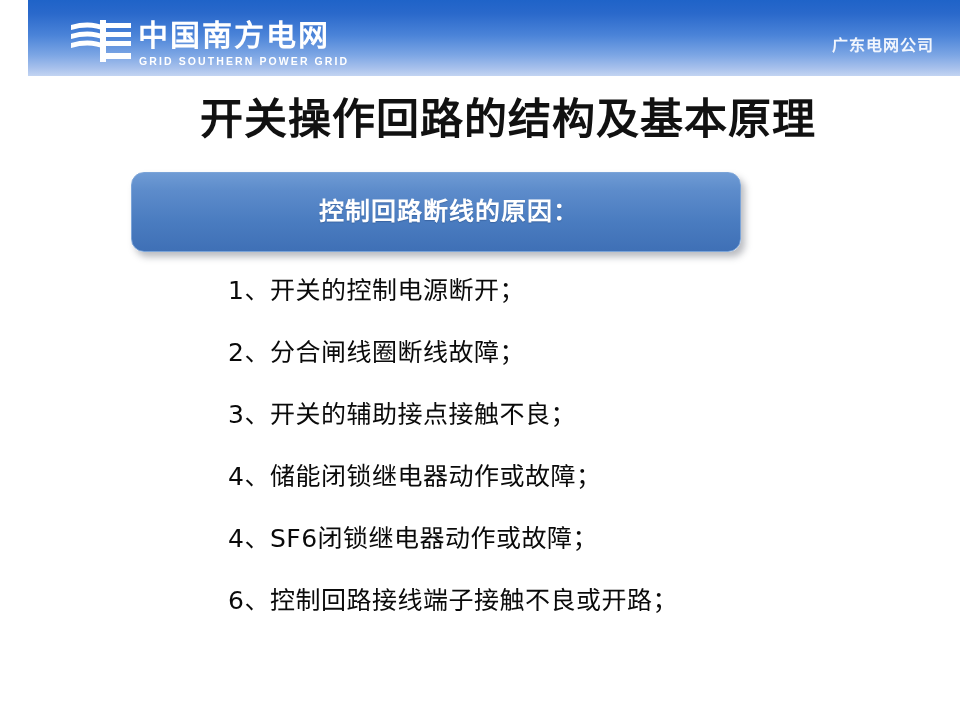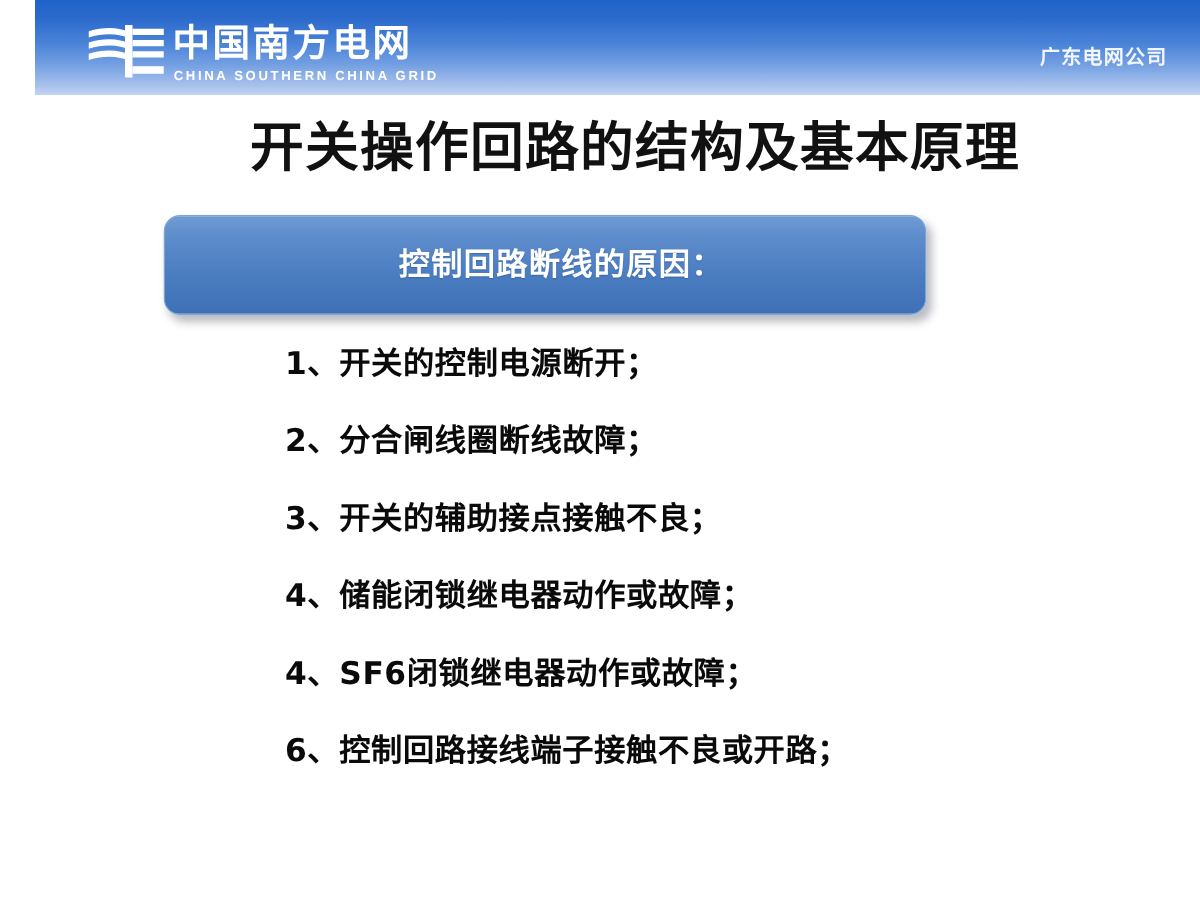--- a/index.html
+++ b/index.html
@@ -143,21 +143,21 @@
   .cause-list {
     position: absolute;
     left: 200px;
     top: 274px;
     width: 700px;
   }
 
   .cause-item {
     font-family: "DejaVu Sans", "Liberation Sans", sans-serif;
     font-size: 25px;
-    font-weight: 700;
+    font-weight: 400;
     color: #0a0a0a;
     line-height: 34px;
     height: 62px;
     letter-spacing: 0.5px;
     white-space: nowrap;
   }
 
   
   .watermark {
     position: absolute;
@@ -203,21 +203,21 @@
           <rect x="36" y="4" width="25" height="5"></rect>
           <rect x="36" y="13" width="25" height="5"></rect>
           <rect x="36" y="22" width="25" height="5"></rect>
           <rect x="36" y="34" width="25" height="6"></rect>
         </g>
       </svg>
     </div>
 
     <div class="logo-text-cn">中国南方电网</div>
 
-    <div class="logo-text-en">CHINA SOUTHERN CHINA GRID</div>
+    <div class="logo-text-en">GRID SOUTHERN POWER GRID</div>
 
     <div class="company-name">广东电网公司</div>
   </div>
 
   <h1 class="page-title">开关操作回路的结构及基本原理</h1>
 
   <div class="subtitle-box">
     <span class="subtitle-text">控制回路断线的原因：</span>
   </div>
 

